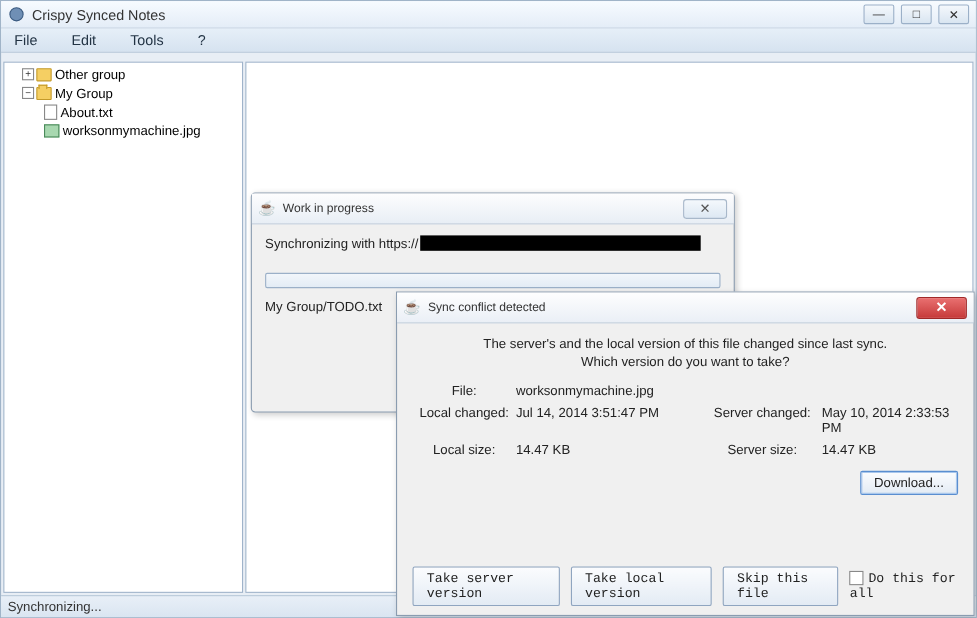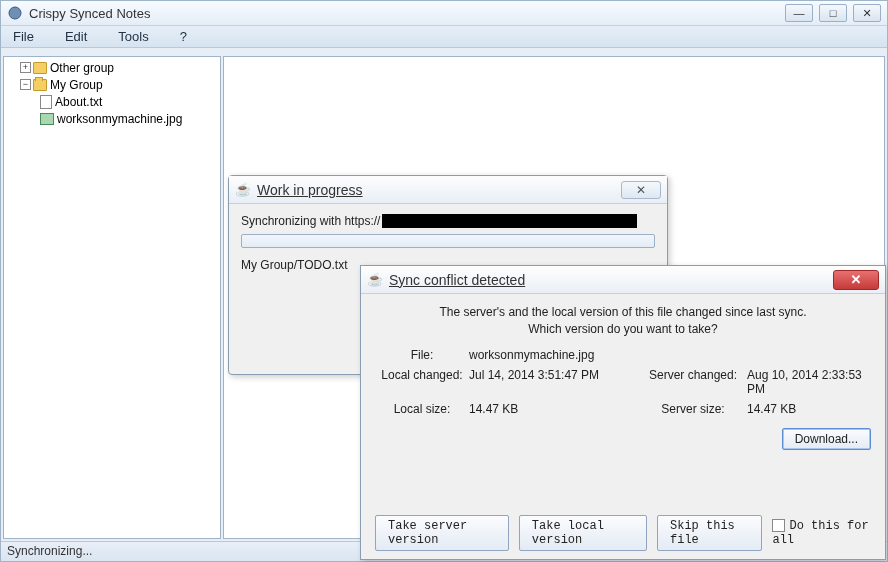--- a/index.html
+++ b/index.html
@@ -98,31 +98,31 @@
   height:28px;
   background:linear-gradient(#fdfdfe,#e8eef5);
   border-bottom:1px solid #c3d0de;
   display:flex; align-items:center; padding:0 6px;
 }
 .java-icon {
   width:16px; height:16px; margin-right:6px;
   display:inline-flex; align-items:center; justify-content:center;
   font-size:13px;
 }
-.dlg-title { flex:1; font-size:14px; color:#333;text-decoration:underline;}
+.dlg-title { flex:1; font-size:11px; color:#333;}
 .dlg-close {
   width:40px; height:18px;
   border:1px solid #a8b8ca;
   border-radius:3px;
   background:linear-gradient(#f4f8fc,#dde8f3);
   display:flex; align-items:center; justify-content:center;
   color:#555;
 }
 .dlg-body { padding:10px 12px; font-size:12px; color:#222;}
-.sync-line{ display:flex; align-items:flex-start; margin-bottom:6px;}
+.sync-line{ display:flex; align-items:flex-start; margin-bottom:20px;}
 .redact { display:inline-block; background:#000; height:14px; width:255px; margin-left:2px;}
 .progressbar {
   height:14px; border:1px solid #9bb0c8; border-radius:2px;
   background:linear-gradient(#f2f6fb,#e3ecf5);
   margin-bottom:10px;
 }
 
 
 .dialog.conflict { top:265px; left:360px; width:526px; height:295px; }
 .conflict .dlg-titlebar { background:linear-gradient(#fefefe,#eaeff6);}
@@ -235,21 +235,21 @@
       <div>Which version do you want to take?</div>
     </div>
     <div class="info-grid">
       <div class="lbl">File:</div>
       <div>worksonmymachine.jpg</div>
       <div></div>
         <div></div>
       <div class="lbl">Local changed:</div>
       <div>Jul 14, 2014 3:51:47 PM</div>
       <div class="lbl">Server changed:</div>
-      <div>Aug 10, 2014 2:33:53 PM</div>
+      <div>May 10, 2014 2:33:53 PM</div>
       <div class="lbl">Local size:</div>
       <div>14.47 KB</div>
       <div class="lbl">Server size:</div>
       <div>14.47 KB</div>
     </div>
     <div class="download-row">
       <span class="btn focus">Download...</span>
     </div>
     <div class="spacer"></div>
     <div class="action-row">

